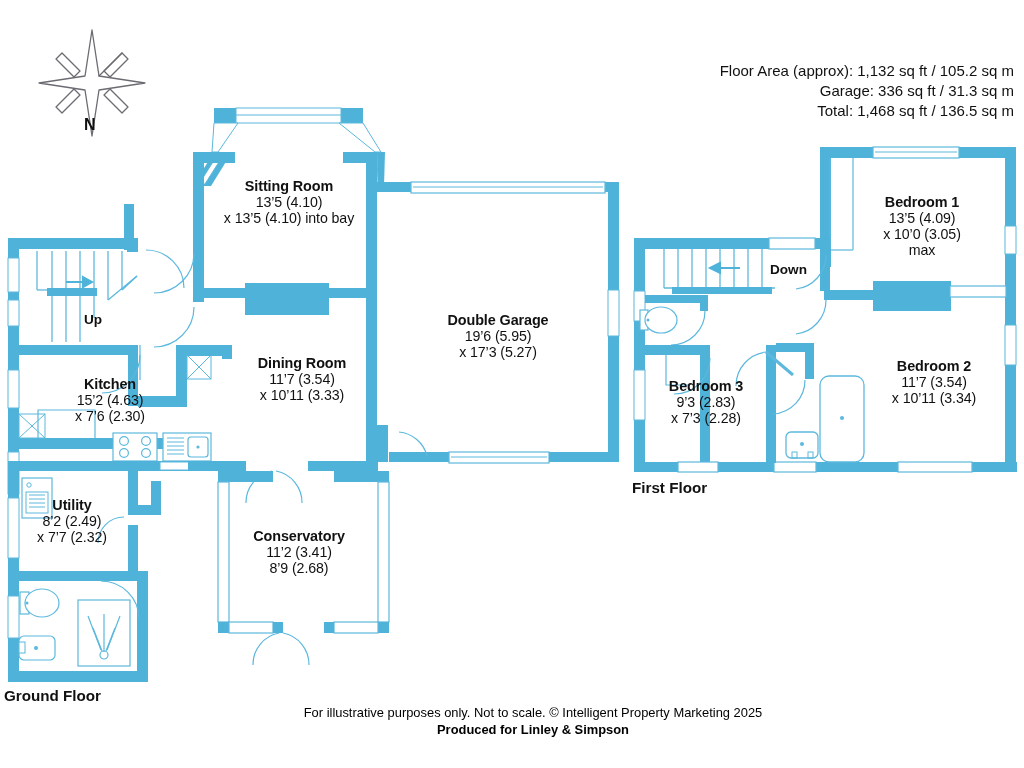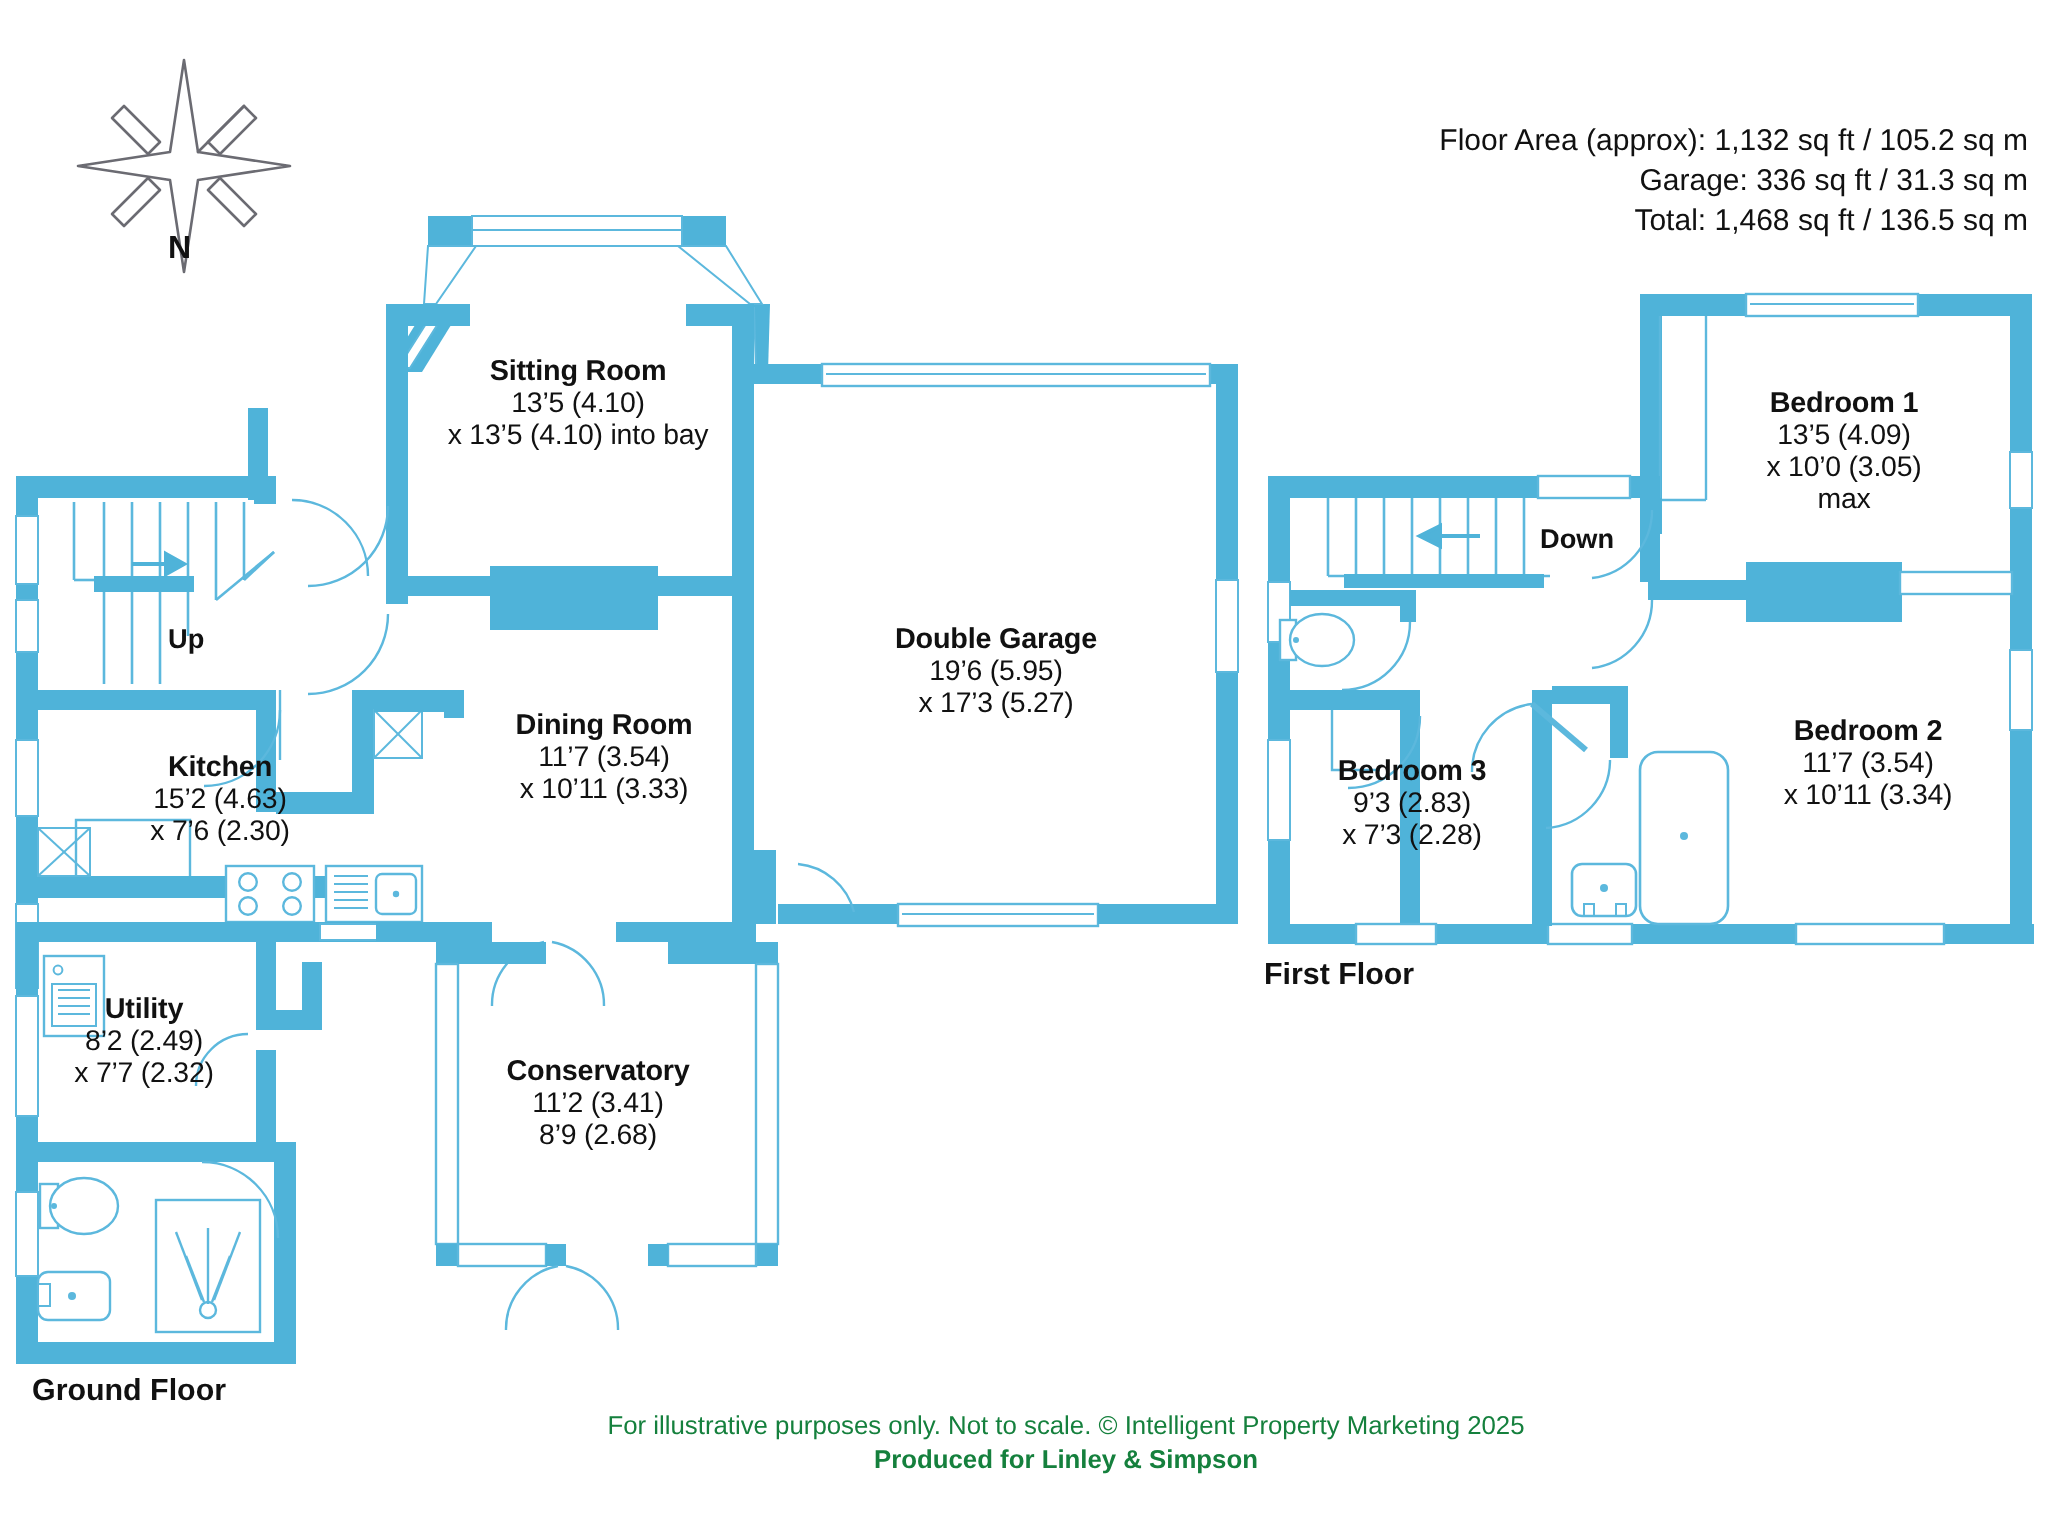--- a/index.html
+++ b/index.html
@@ -71,21 +71,21 @@
     font-weight: bold;
   }
   .compass-n {
     font-size: 16px;
     font-weight: bold;
   }
   .footer-line {
     font-size: 12.9px;
     text-align: center;
     transform: translateX(-50%);
-    color: #15803d;
+    color: #000000;
   }
 </style>
 </head>
 <body>
 
 <div id="floorplan-root">
 
   <div class="txt area-line area-1">Floor Area (approx):  1,132 sq ft / 105.2 sq m</div>
   <div class="txt area-line area-2">Garage: 336 sq ft / 31.3 sq m</div>
   <div class="txt area-line area-3">Total: 1,468 sq ft / 136.5 sq m</div>
@@ -321,21 +321,21 @@
     <div class="room-name">Utility</div>
     <div class="room-dim">8’2 (2.49)</div>
     <div class="room-dim">x 7’7 (2.32)</div>
   </div>
   <div class="room-block" style="left:299px; top:528px;">
     <div class="room-name">Conservatory</div>
     <div class="room-dim">11’2 (3.41)</div>
     <div class="room-dim">8’9 (2.68)</div>
   </div>
   <div class="txt stair-label" style="left:84px; top:311px;">Up</div>
-  <div class="txt floor-label" style="left:16px; top:686px;">Ground Floor</div>
+  <div class="txt floor-label" style="left:4px; top:686px;">Ground Floor</div>
 
   <svg class="plan-layer" viewBox="0 0 1024 768">
     <g>
 
       <rect x="820" y="147" width="196" height="11" fill="#4FB3D9"></rect>
       <rect x="873" y="147" width="86" height="11" fill="#ffffff" stroke="#5CB8DD" stroke-width="1.2"></rect>
       <line x1="875" y1="152" x2="957" y2="152" stroke="#5CB8DD" stroke-width="1"></line>
       <rect x="820" y="147" width="11" height="108" fill="#4FB3D9"></rect>
       <rect x="1005" y="147" width="11" height="325" fill="#4FB3D9"></rect>
       <rect x="1005" y="325" width="11" height="40" fill="#ffffff" stroke="#5CB8DD" stroke-width="1"></rect>

